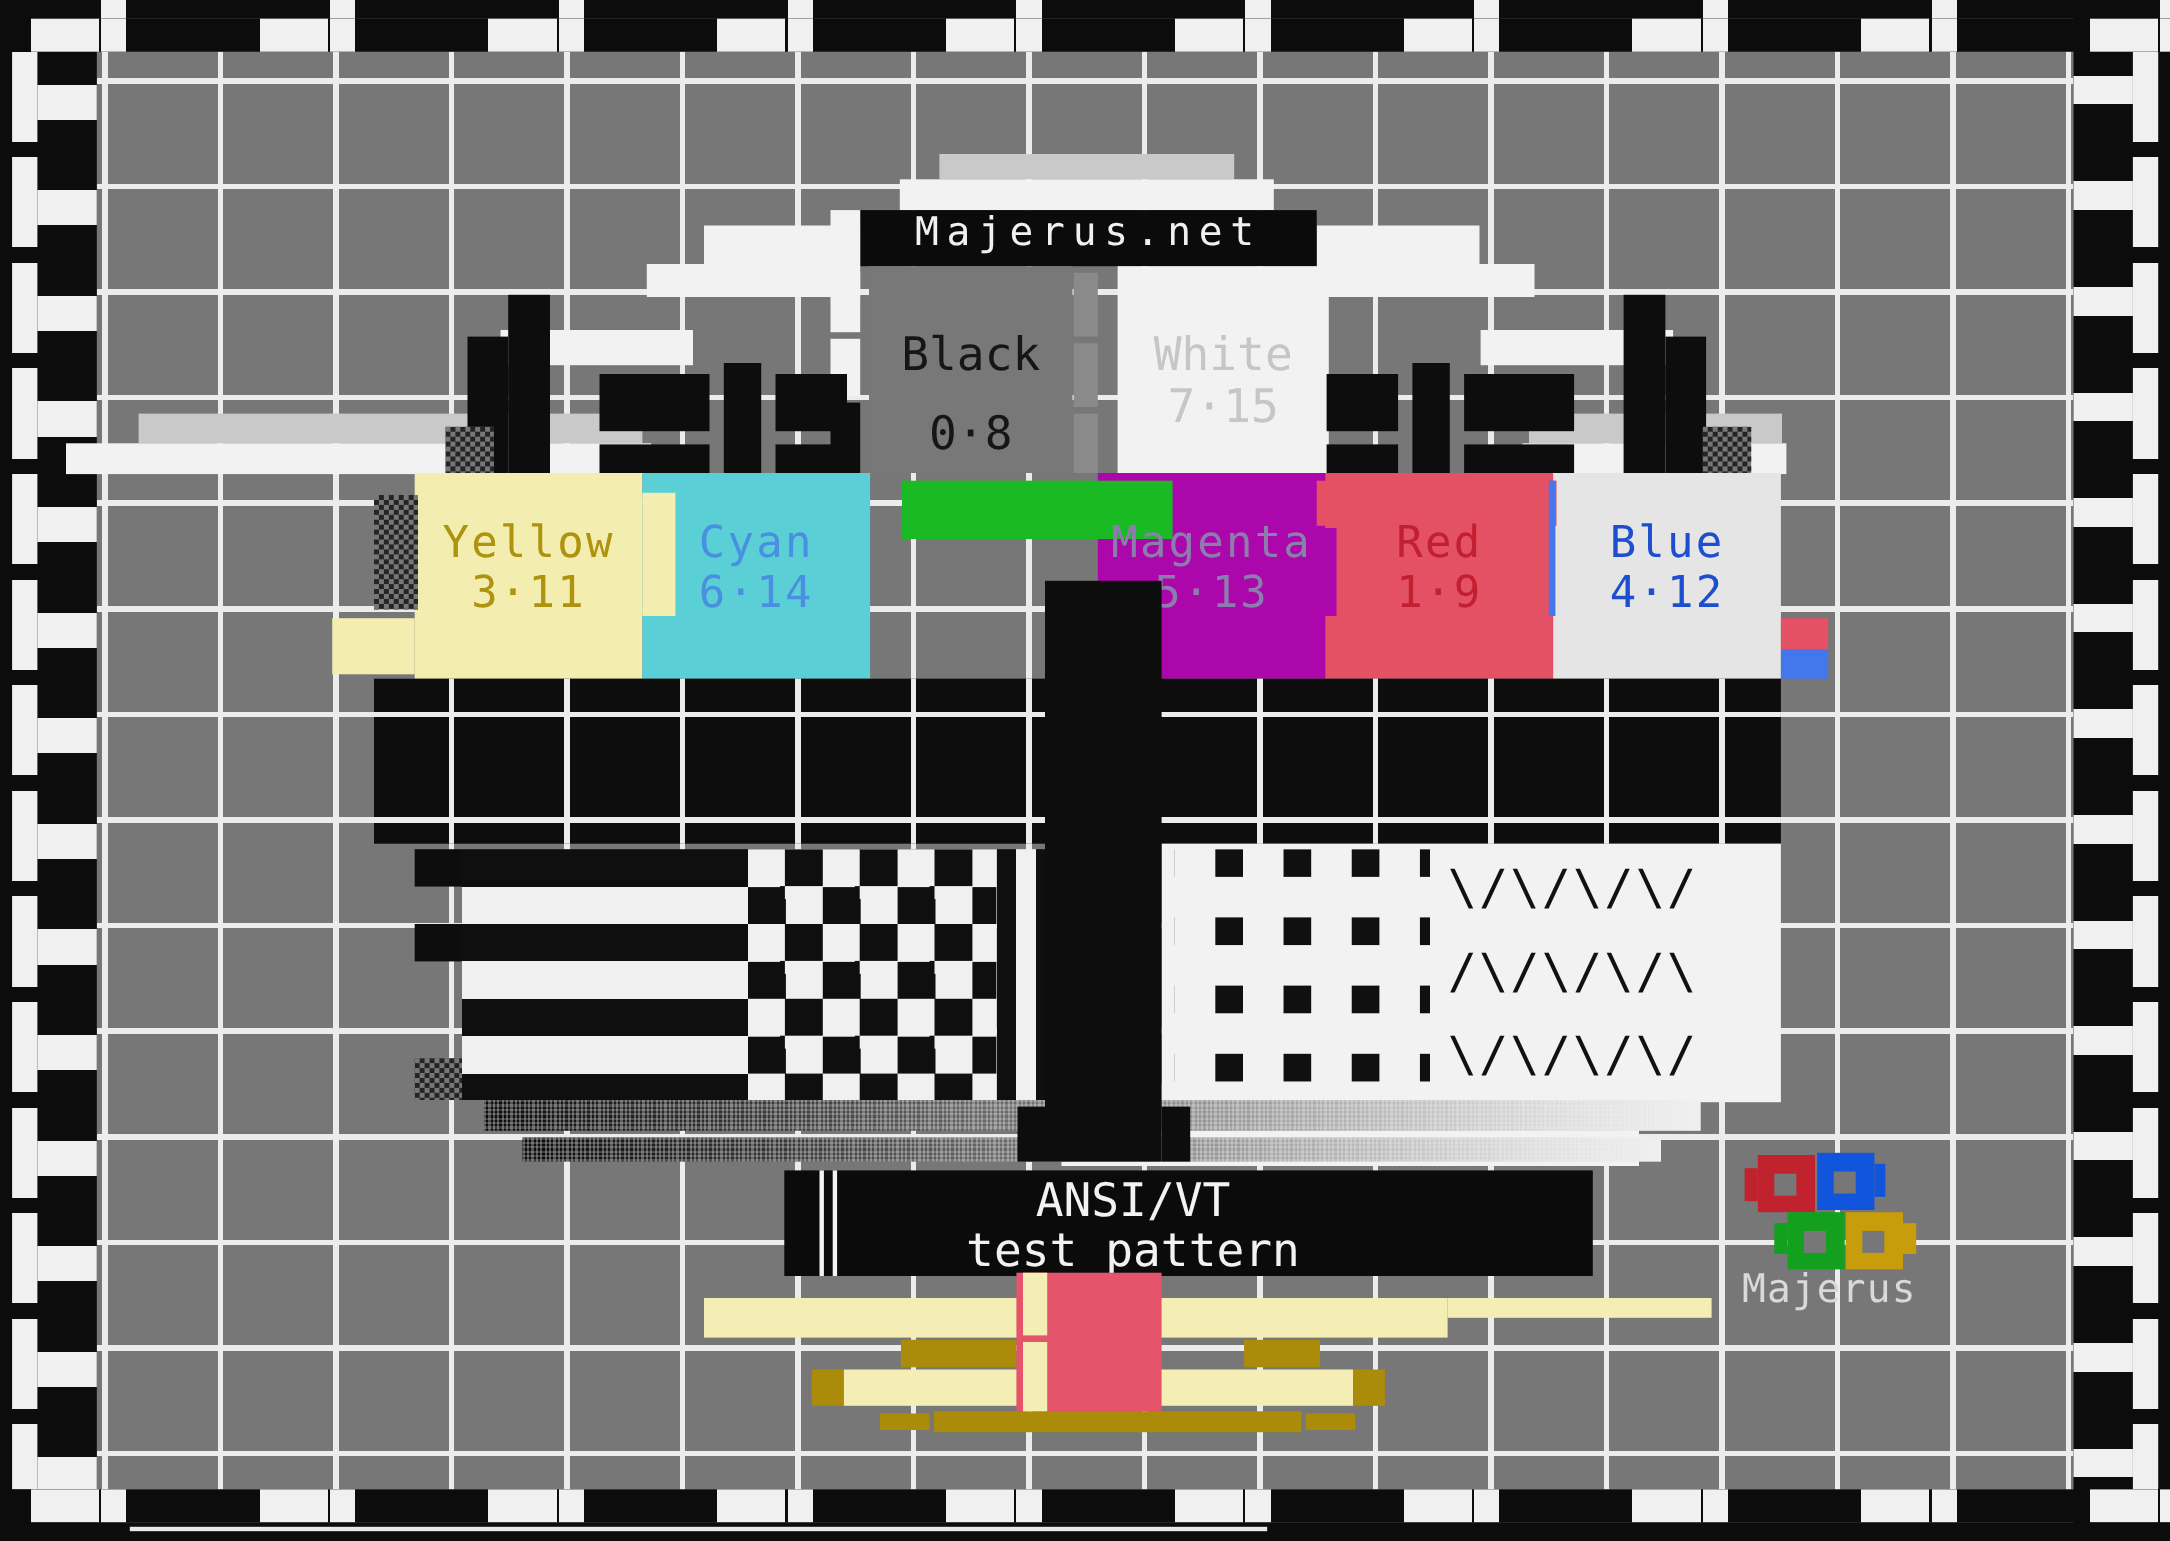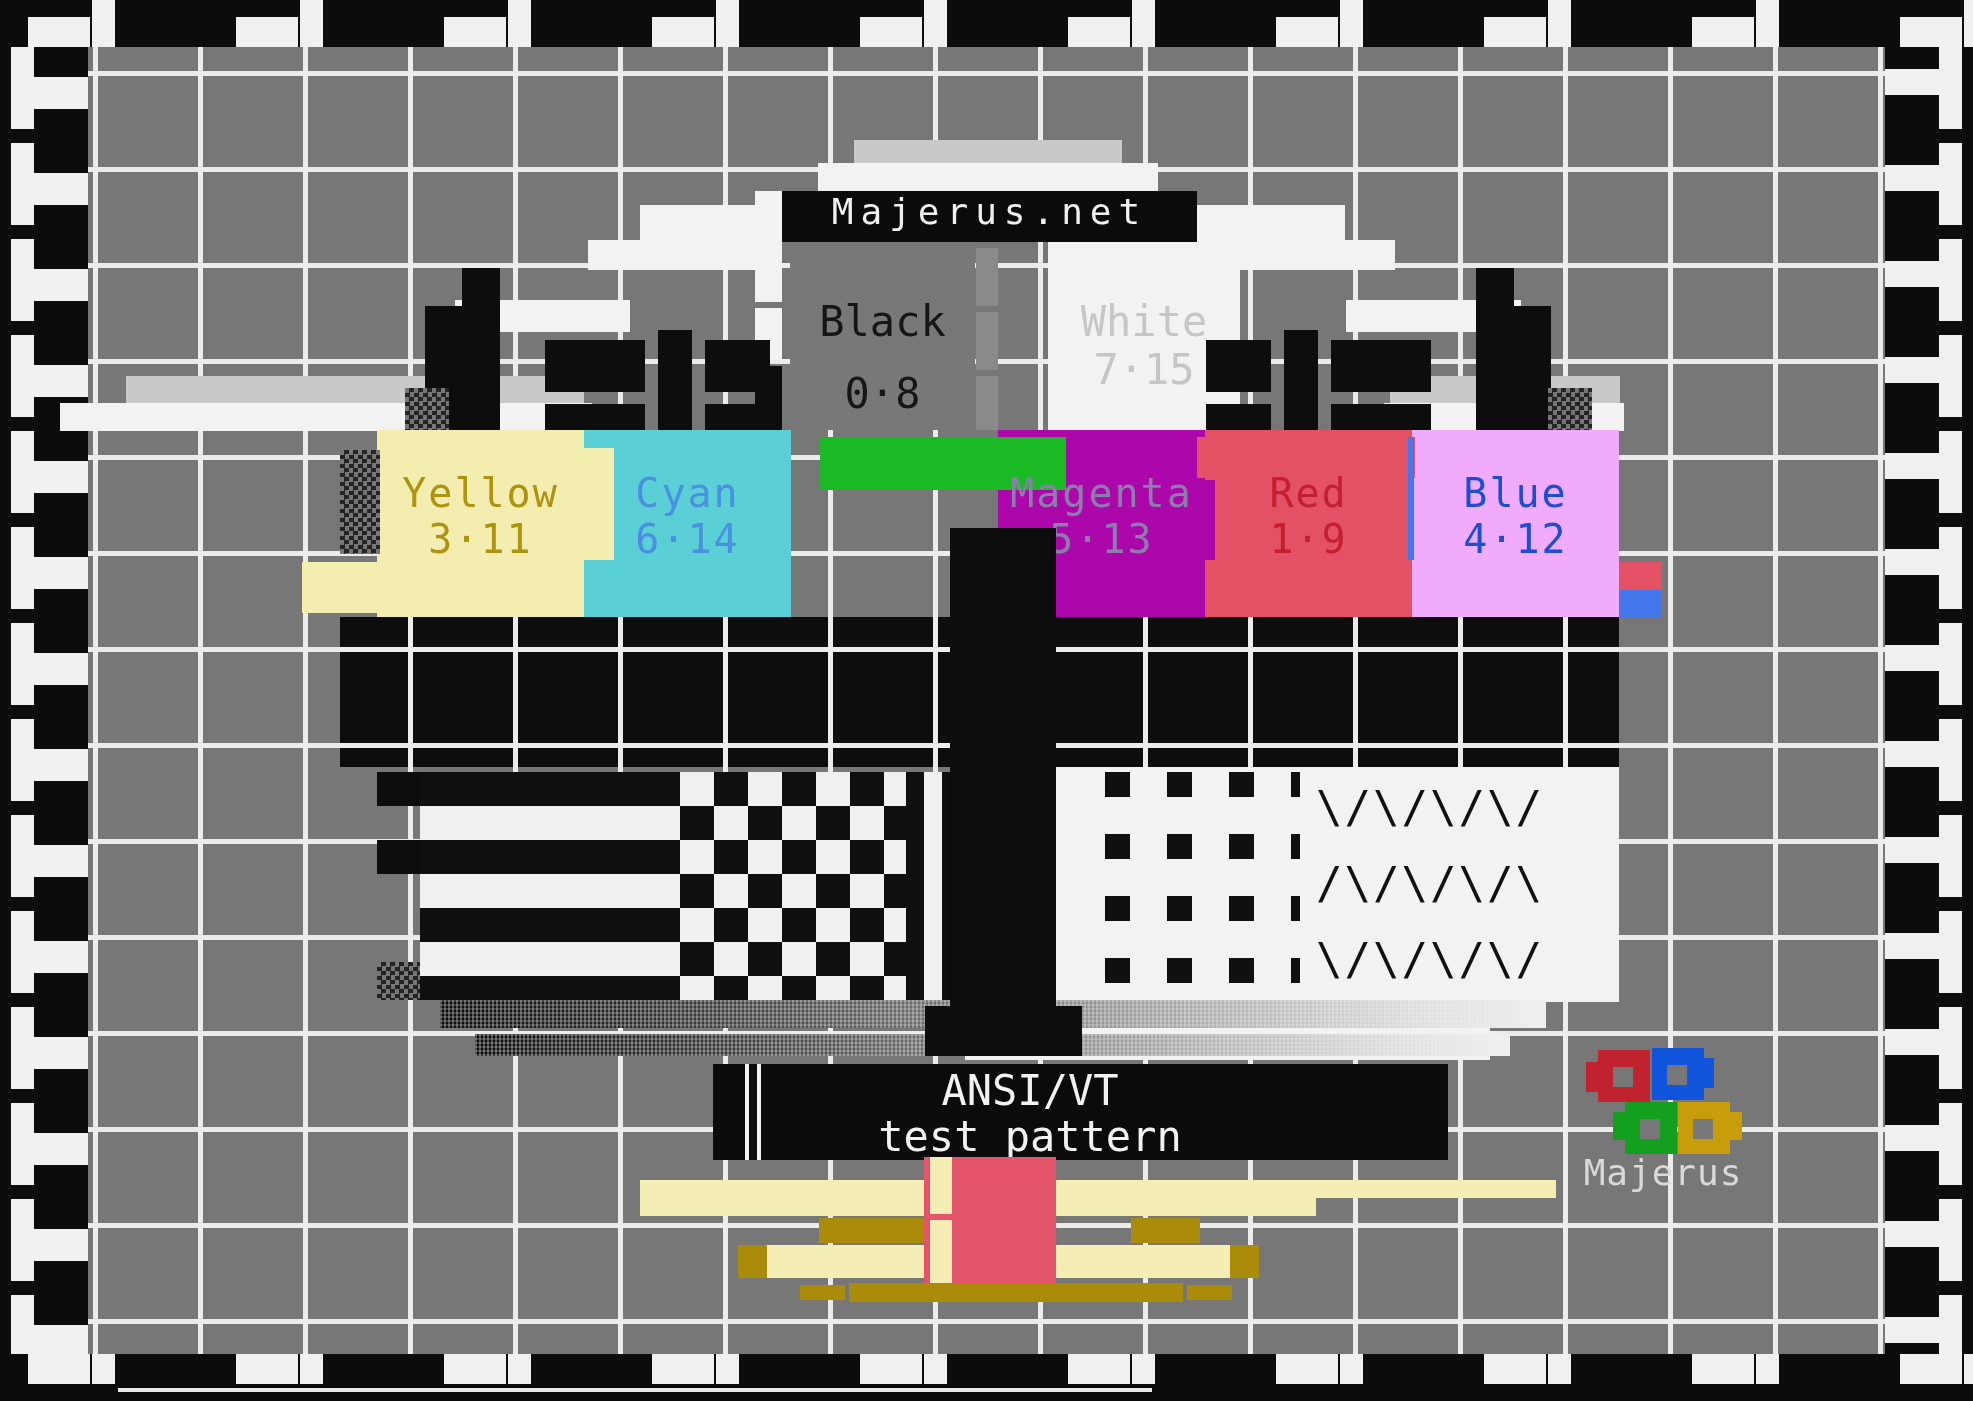--- a/index.html
+++ b/index.html
@@ -112,21 +112,21 @@
   <div class="abs wht" style="left:755px;top:308px;width:27px;height:52px;"></div>
   <div class="abs blk" style="left:755px;top:366px;width:27px;height:64px;"></div>
   <div class="abs mgr" style="left:976px;top:248px;width:22px;height:58px;"></div>
   <div class="abs mgr" style="left:976px;top:312px;width:22px;height:58px;"></div>
   <div class="abs mgr" style="left:976px;top:376px;width:22px;height:54px;"></div>
 
   <div class="abs refcell" style="left: 790px; top: 242px; width: 185px; height: 188px; background-color: rgb(120, 120, 120); color: rgb(22, 22, 22); gap: 24px;">
     <span>Black</span>
     <span>0·8</span>
   </div>
-  <div class="abs refcell" style="left: 1048px; top: 242px; width: 192px; height: 188px; background-color: rgb(242, 242, 242); color: rgb(198, 198, 198);">
+  <div class="abs refcell" style="left: 1016px; top: 242px; width: 192px; height: 188px; background-color: rgb(242, 242, 242); color: rgb(198, 198, 198);">
     <span>White</span>
     <span>7·15</span>
   </div>
 
   <div class="abs blk" style="left:462px;top:268px;width:38px;height:162px;"></div>
   <div class="abs blk" style="left:425px;top:306px;width:37px;height:124px;"></div>
   <div class="abs blk" style="left:545px;top:340px;width:100px;height:52px;"></div>
   <div class="abs blk" style="left:705px;top:340px;width:65px;height:52px;"></div>
   <div class="abs blk" style="left:545px;top:404px;width:100px;height:26px;"></div>
   <div class="abs blk" style="left:705px;top:404px;width:65px;height:26px;"></div>
@@ -150,21 +150,21 @@
     <span>6·14</span>
   </div>
   <div class="abs band" style="left: 998px; width: 207px; background-color: rgb(172, 7, 171); color: rgb(141, 124, 174);">
     <span>Magenta</span>
     <span>5·13</span>
   </div>
   <div class="abs band" style="left: 1205px; width: 207px; background-color: rgb(228, 80, 100); color: rgb(195, 31, 50);">
     <span>Red</span>
     <span>1·9</span>
   </div>
-  <div class="abs band" style="left: 1412px; width: 207px; background-color: #f0abfc; color: rgb(30, 78, 208);">
+  <div class="abs band" style="left: 1412px; width: 207px; background-color: #e5e5e5; color: rgb(30, 78, 208);">
     <span>Blue</span>
     <span>4·12</span>
   </div>
 
   <div class="abs" style="left: 584px; top: 448px; width: 30px; height: 112px; z-index: 2; background-color: rgb(244, 237, 176);"></div>
   <div class="abs" style="left: 736px; top: 448px; width: 36px; height: 112px; z-index: 2; background-color: rgb(91, 207, 214);"></div>
   <div class="abs" style="left: 820px; top: 437px; width: 246px; height: 53px; z-index: 1; background-color: rgb(26, 186, 36);"></div>
   <div class="abs" style="left: 1197px; top: 437px; width: 218px; height: 41px; z-index: 1; background-color: rgb(228, 80, 100);"></div>
   <div class="abs" style="left: 1185px; top: 480px; width: 30px; height: 80px; z-index: 2; background-color: rgb(172, 7, 171);"></div>
   <div class="abs" style="left: 1408px; top: 437px; width: 6px; height: 123px; z-index: 2; background-color: rgb(68, 118, 236);"></div>

